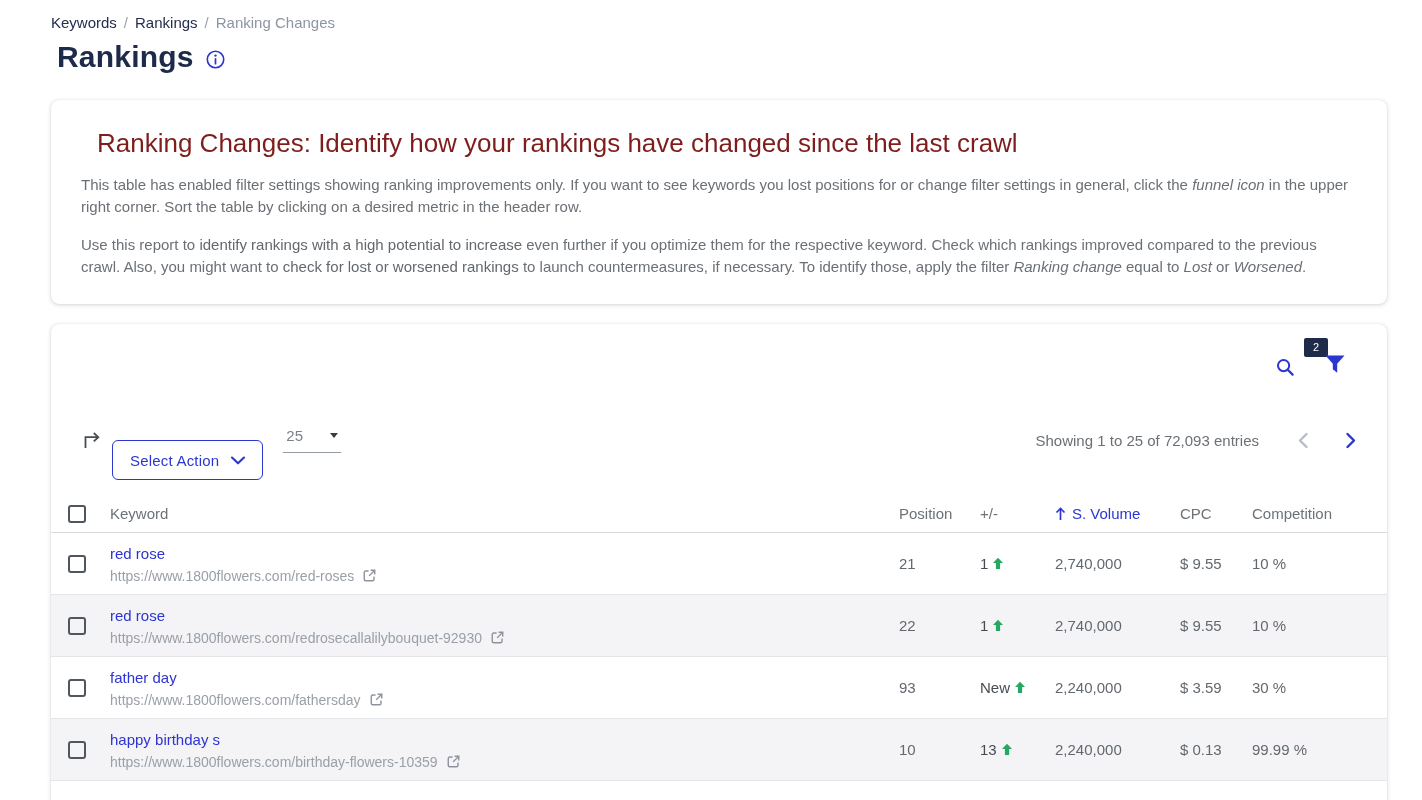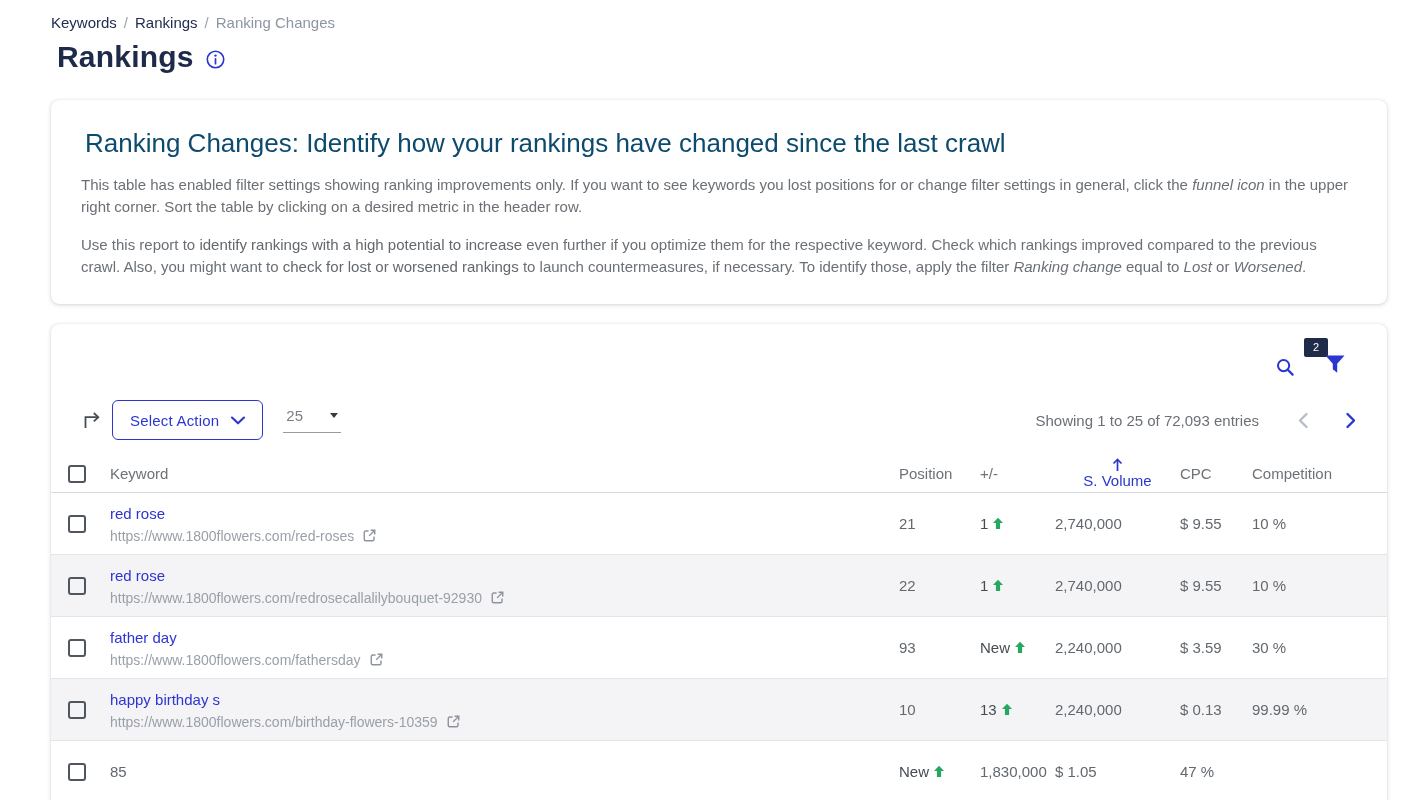--- a/index.html
+++ b/index.html
@@ -23,62 +23,62 @@
   .breadcrumb .current{color:#8d95a3;}
   .title-row{display:flex;align-items:center;gap:11px;padding:9px 0 0 57px;}
   .page-title{font-size:30px;font-weight:700;color:var(--navy);letter-spacing:.2px;}
   .info-icon{display:inline-flex;margin-top:4px;cursor:pointer;}
   
   .card{
     width:1336px;margin-left:51px;background:#fff;border-radius:8px;
     box-shadow:0 1px 4px rgba(30,40,60,.18), 0 0 1px rgba(30,40,60,.18);
   }
   .intro-card{margin-top:26px;padding:28px 30px 26px 30px;}
-  .intro-heading{font-size:26px;font-weight:400;color:#0c4a6e;margin:0 0 15px 4px;}
+  .intro-heading{font-size:26px;font-weight:400;color:#7f1d1d;margin:0 0 15px 16px;}
   .intro-p{font-size:15px;line-height:22px;color:var(--text-gray);margin:0 0 16px 0;}
   .intro-p:last-child{margin-bottom:0;}
   .intro-p strong{font-weight:400;color:#63686d;}
   .intro-p em{font-style:italic;}
   
   .table-card{margin-top:20px;padding-bottom:30px;min-height:490px;}
   .icons-row{display:flex;justify-content:flex-end;align-items:flex-start;gap:27px;padding:26px 40px 0 0;height:52px;}
   .icon-btn{cursor:pointer;display:inline-flex;background:none;border:none;padding:0;}
   .search-btn{margin-top:7px;}
   .funnel-wrap{position:relative;display:inline-flex;}
   .funnel-wrap svg{position:relative;z-index:1;}
   .filter-badge{
     position:absolute;z-index:0;top:-12px;left:-19px;background:#1e2b49;color:#fff;
     font-size:11px;line-height:1;padding:4px 9px;border-radius:2px;min-width:10px;text-align:center;
   }
   .toolbar{display:flex;align-items:center;padding:24px 30px 0 30px;}
   .export-btn{cursor:pointer;display:inline-flex;background:none;border:none;padding:0;margin-right:9px;}
   .select-action{
     display:inline-flex;align-items:center;gap:12px;height:40px;padding:0 17px;
     border:1px solid var(--accent);border-radius:6px;background:#fff;color:var(--accent);
-    font-size:15px;font-weight:500;cursor:pointer;font-family:inherit;letter-spacing:.2px;
+    font-size:15px;font-weight:500;cursor:pointer;font-family:inherit;letter-spacing:.2px;margin-top:40px;
   }
   .page-size{
     margin-left:20px;width:58px;display:flex;align-items:center;justify-content:space-between;
     border-bottom:1px solid #959ba3;padding:0 3px 8px 3px;color:#7b8187;font-size:15px;cursor:pointer;
   }
   .page-size .caret{width:0;height:0;border-left:4px solid transparent;border-right:4px solid transparent;border-top:5px solid #363c43;}
   .toolbar-spacer{flex:1;}
   .showing-text{color:var(--text-gray);font-size:15px;}
   .pager-btn{background:none;border:none;padding:0;cursor:pointer;display:inline-flex;}
   .pager-prev{margin-left:38px;}
   .pager-next{margin-left:36px;}
   
   .rk-table{margin-top:15px;}
   .trow{
     display:grid;align-items:center;padding-left:17px;
     grid-template-columns:42px 789px 81px 75px 125px 72px 1fr;
   }
   .thead-row{height:38px;border-bottom:1px solid #d8dadd;color:#6d7277;font-size:15px;}
   .th{cursor:pointer;}
-  .th-sorted{color:var(--accent);display:flex;align-items:center;font-weight:500;flex-direction:column;}
+  .th-sorted{color:var(--accent);display:flex;align-items:center;gap:6px;font-weight:500;}
   .checkbox{width:18px;height:18px;border:2px solid #4f565e;border-radius:3px;background:transparent;cursor:pointer;}
   .body-row{min-height:62px;border-bottom:1px solid #e3e5e7;}
   .body-row:nth-child(even){background:#f4f4f6;}
   .kw-cell{padding:10px 0 9px 0;}
   .kw-link{color:#2d34d1;font-size:15px;text-decoration:none;display:inline-block;margin-bottom:6px;cursor:pointer;}
   .kw-url{color:var(--muted);font-size:14px;display:flex;align-items:center;gap:8px;}
   .num-cell{color:#62686e;font-size:15px;}
   .change-cell{display:flex;align-items:center;gap:4px;color:#454b51;font-size:15px;}
 </style>
 </head>

